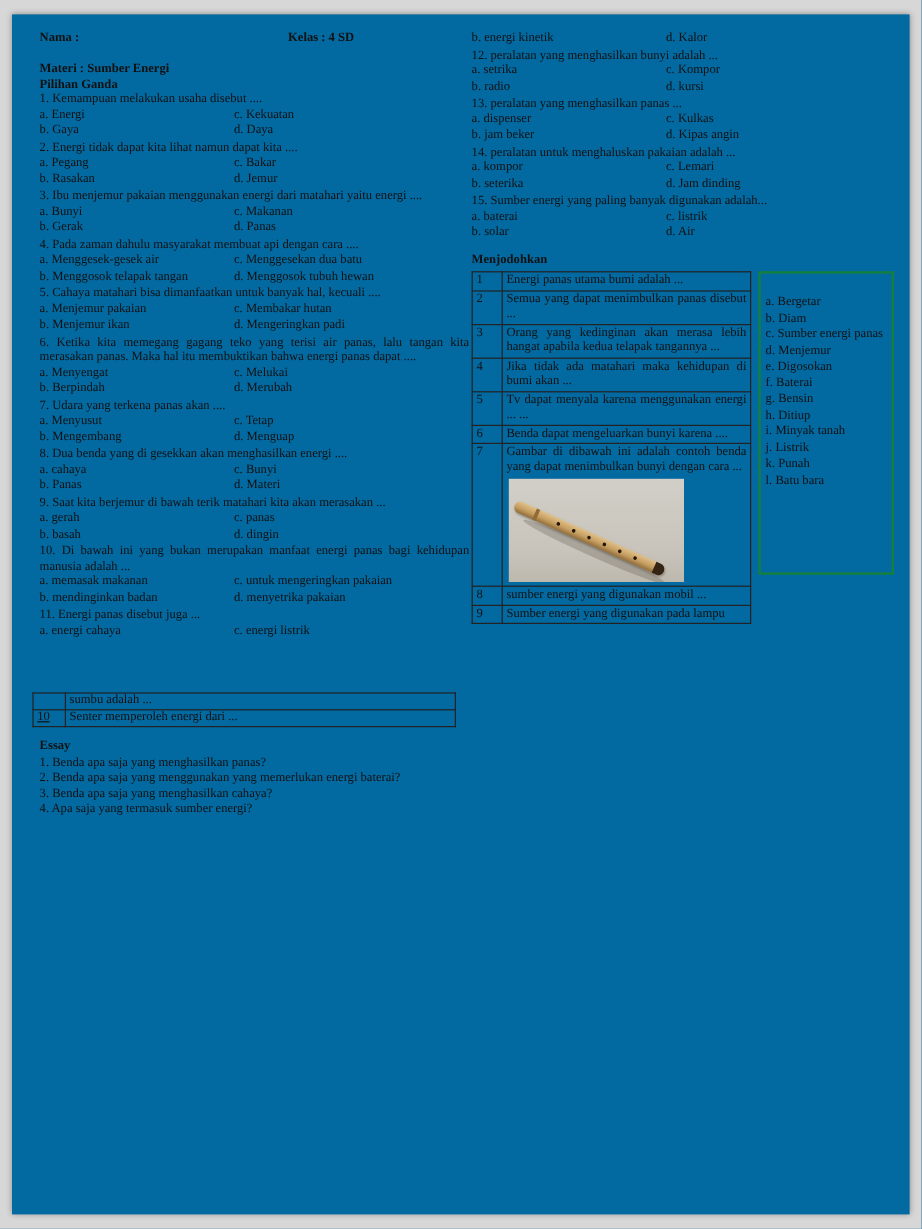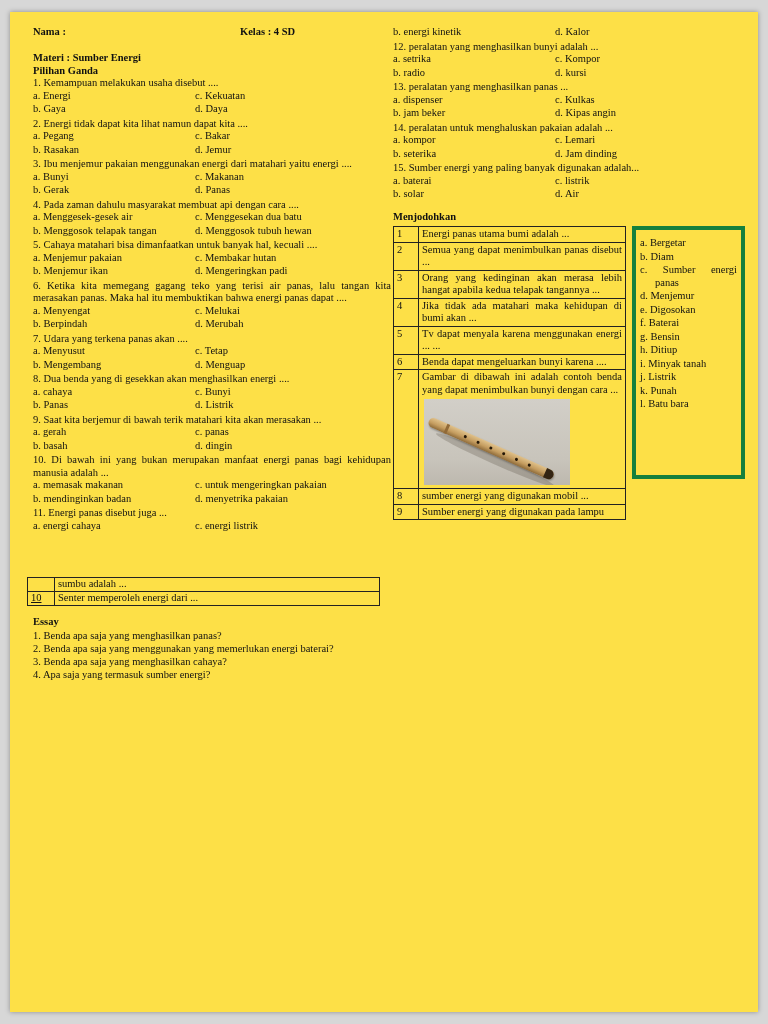--- a/index.html
+++ b/index.html
@@ -7,21 +7,21 @@
   body {
     background:#d7d7d7;
     font-family:"Liberation Serif","DejaVu Serif",serif;
     color:#111;
   }
   .page {
     position:relative;
     width:748px;
     height:1000px;
     margin:12px auto;
-    background:#fde047;
+    background:#0369a1;
     box-shadow:0 0 5px rgba(0,0,0,.35);
     font-size:10.5px;
     line-height:12.5px;
   }
   .b { font-weight:bold; }
 
   .left-col  { position:absolute; left:23px;  top:14px; width:358px; }
   .right-col { position:absolute; left:383px; top:14px; width:357px; }
 
   .hdr { position:relative; margin-bottom:13px; height:13px; }
@@ -37,22 +37,22 @@
   .match-heading { font-weight:bold; margin-top:10px; margin-bottom:3px; }
   .match-wrap { position:relative; }
   table.match { border-collapse:collapse; width:233px; table-layout:fixed; }
   table.match td { border:1px solid #222; padding:1px 3px; vertical-align:top; }
   table.match td.no { width:18px; }
   table.match td.txt { text-align:justify;margin-top:24px; }
 
   .opts-box {
     position:absolute; left:239px; top:0;
     width:113px; height:253px;
-    border:4px solid #15803d;
-    padding:7px 4px;
+    border:2px solid #15803d;
+    padding:18px 4px;
     box-sizing:border-box;
   }
   .mopt { padding-left:15px; text-indent:-15px; margin-bottom:1px; text-align:justify; }
 
   
   .flute-fig {
     width:146px; height:86px;
     background:linear-gradient(180deg,#d2cfc8 0%,#c8c4bb 70%,#bdb8ae 100%);
     position:relative; overflow:hidden;
     margin:3px 0 2px 2px;
@@ -189,21 +189,21 @@
     </div>
 
     <div class="q">
       <div class="qt">8. Dua benda yang di gesekkan akan menghasilkan energi ....</div>
       <div class="orow">
           <span>a. cahaya</span>
           <span>c. Bunyi</span>
         </div>
       <div class="orow">
           <span>b. Panas</span>
-          <span>d. Listrik</span>
+          <span>d. Materi</span>
         </div>
     </div>
 
     <div class="q">
       <div class="qt">9. Saat kita berjemur di bawah terik matahari kita akan merasakan ...</div>
       <div class="orow">
           <span>a. gerah</span>
           <span>c. panas</span>
         </div>
       <div class="orow">

